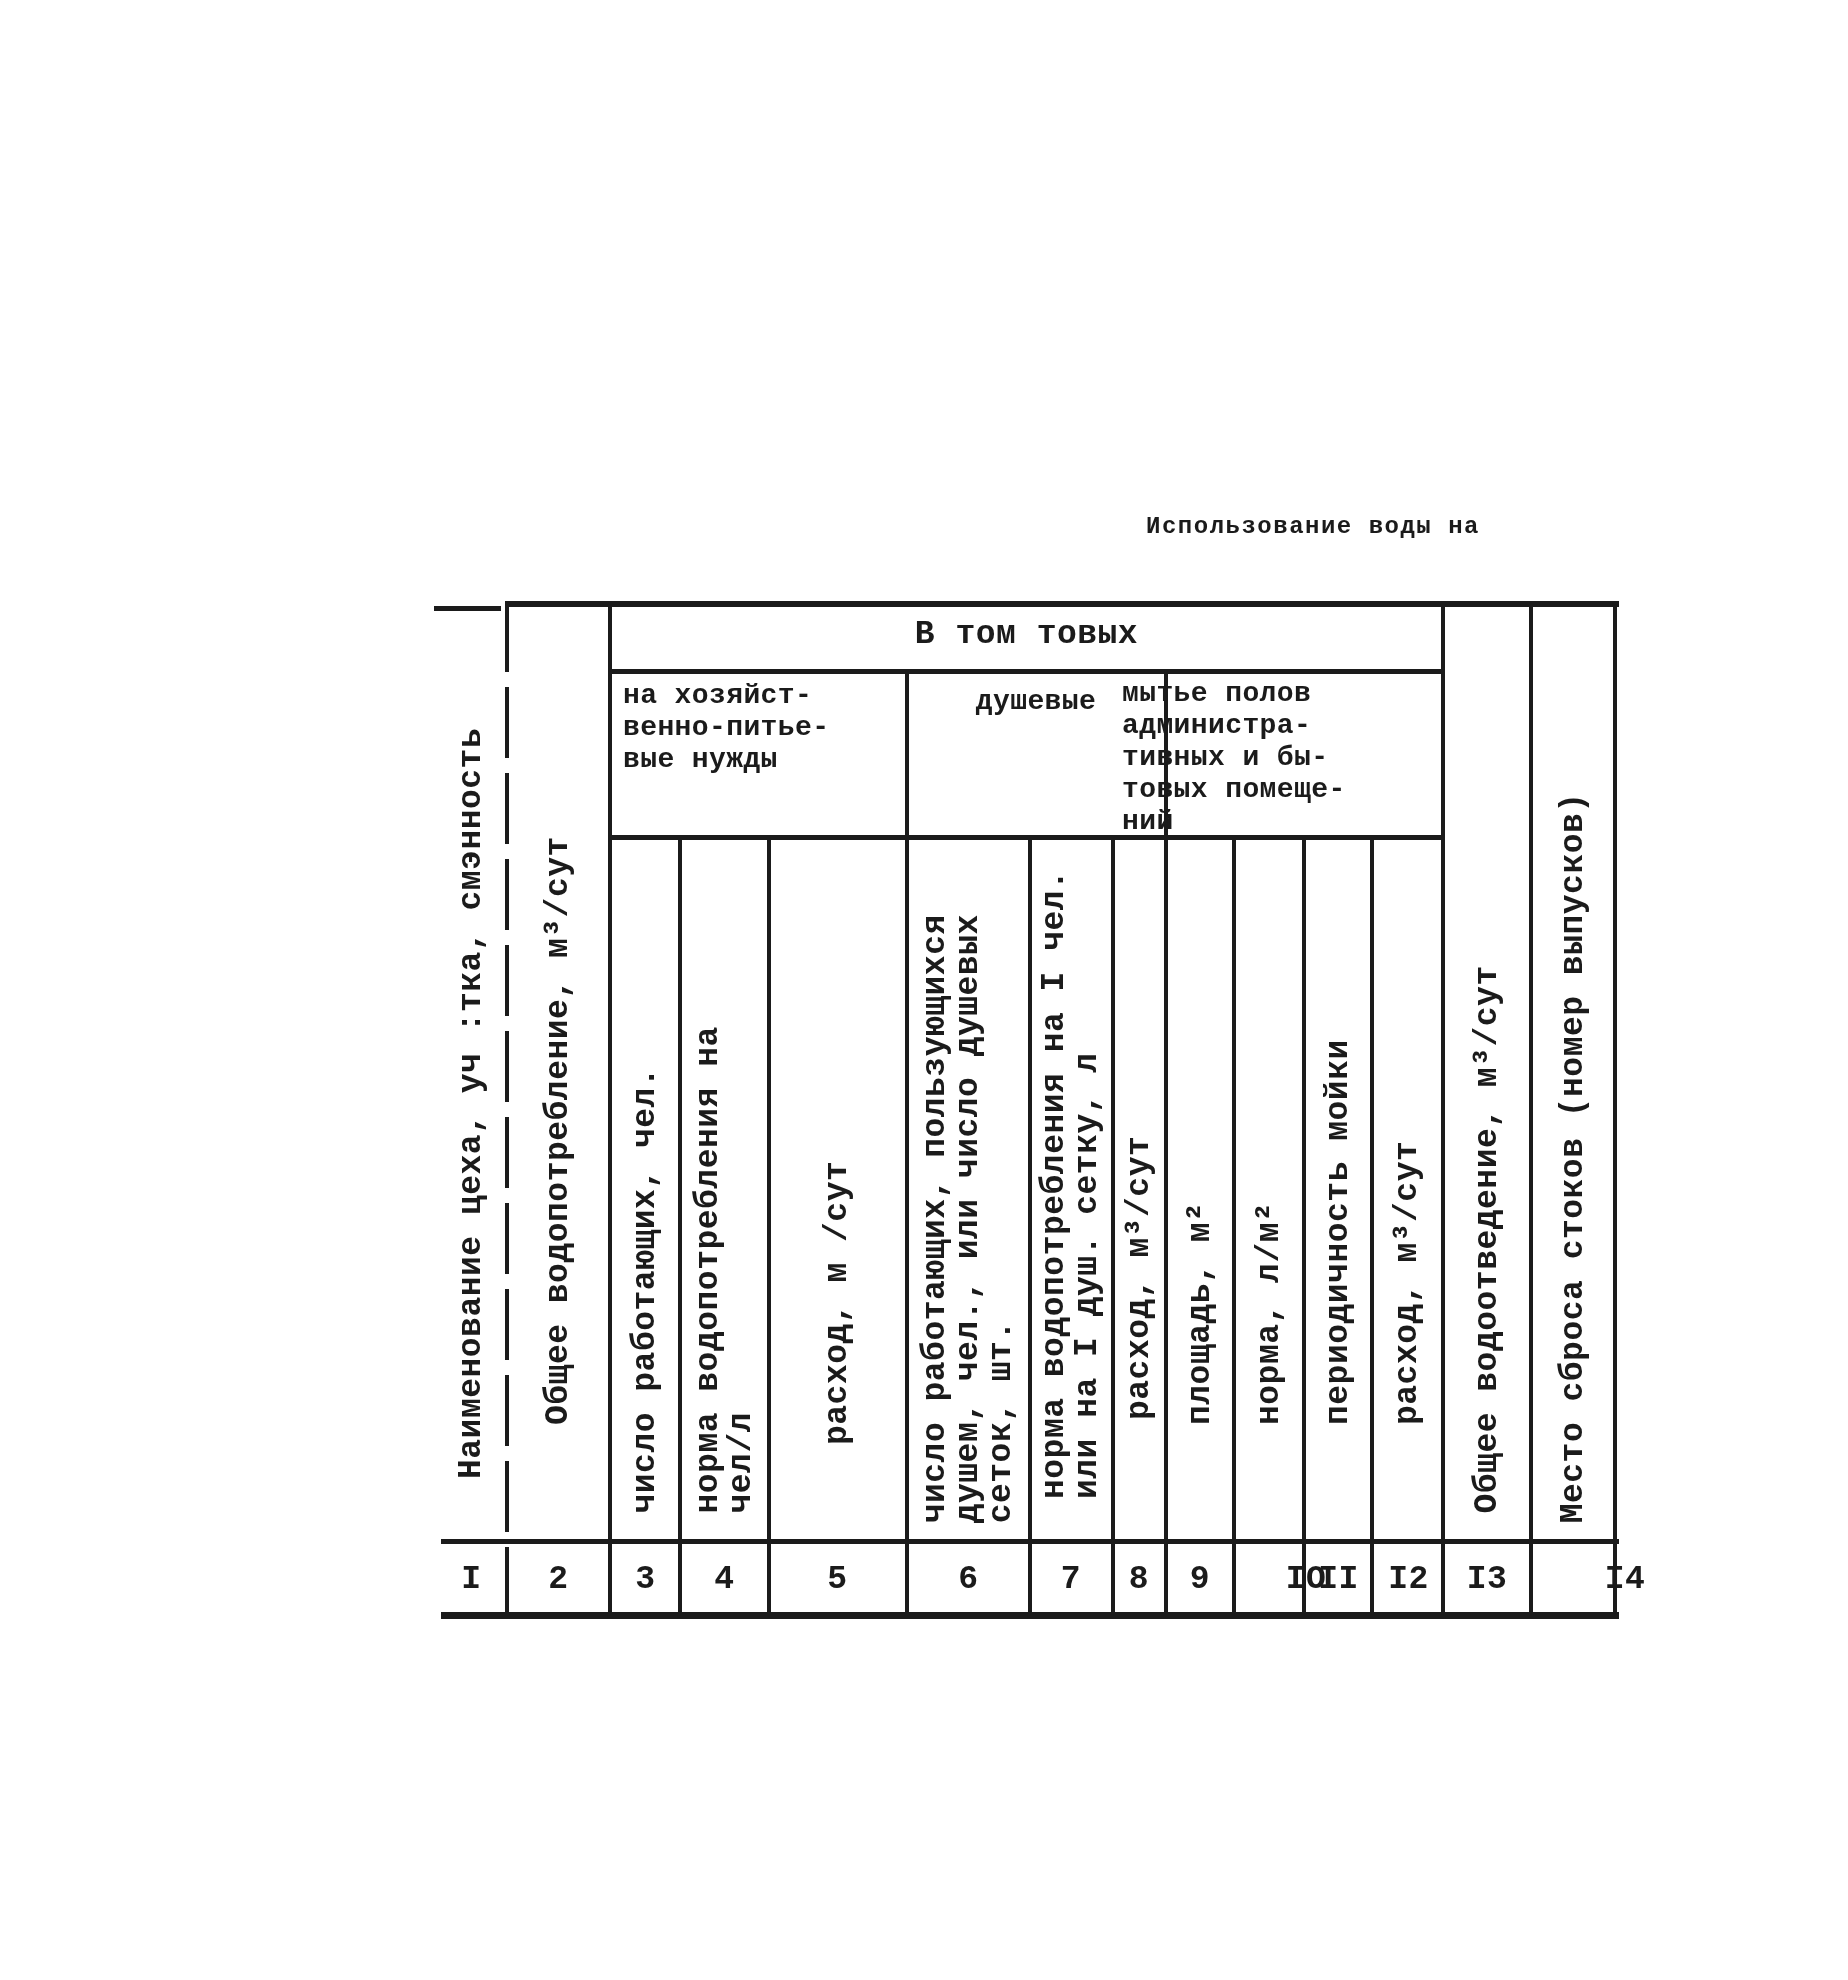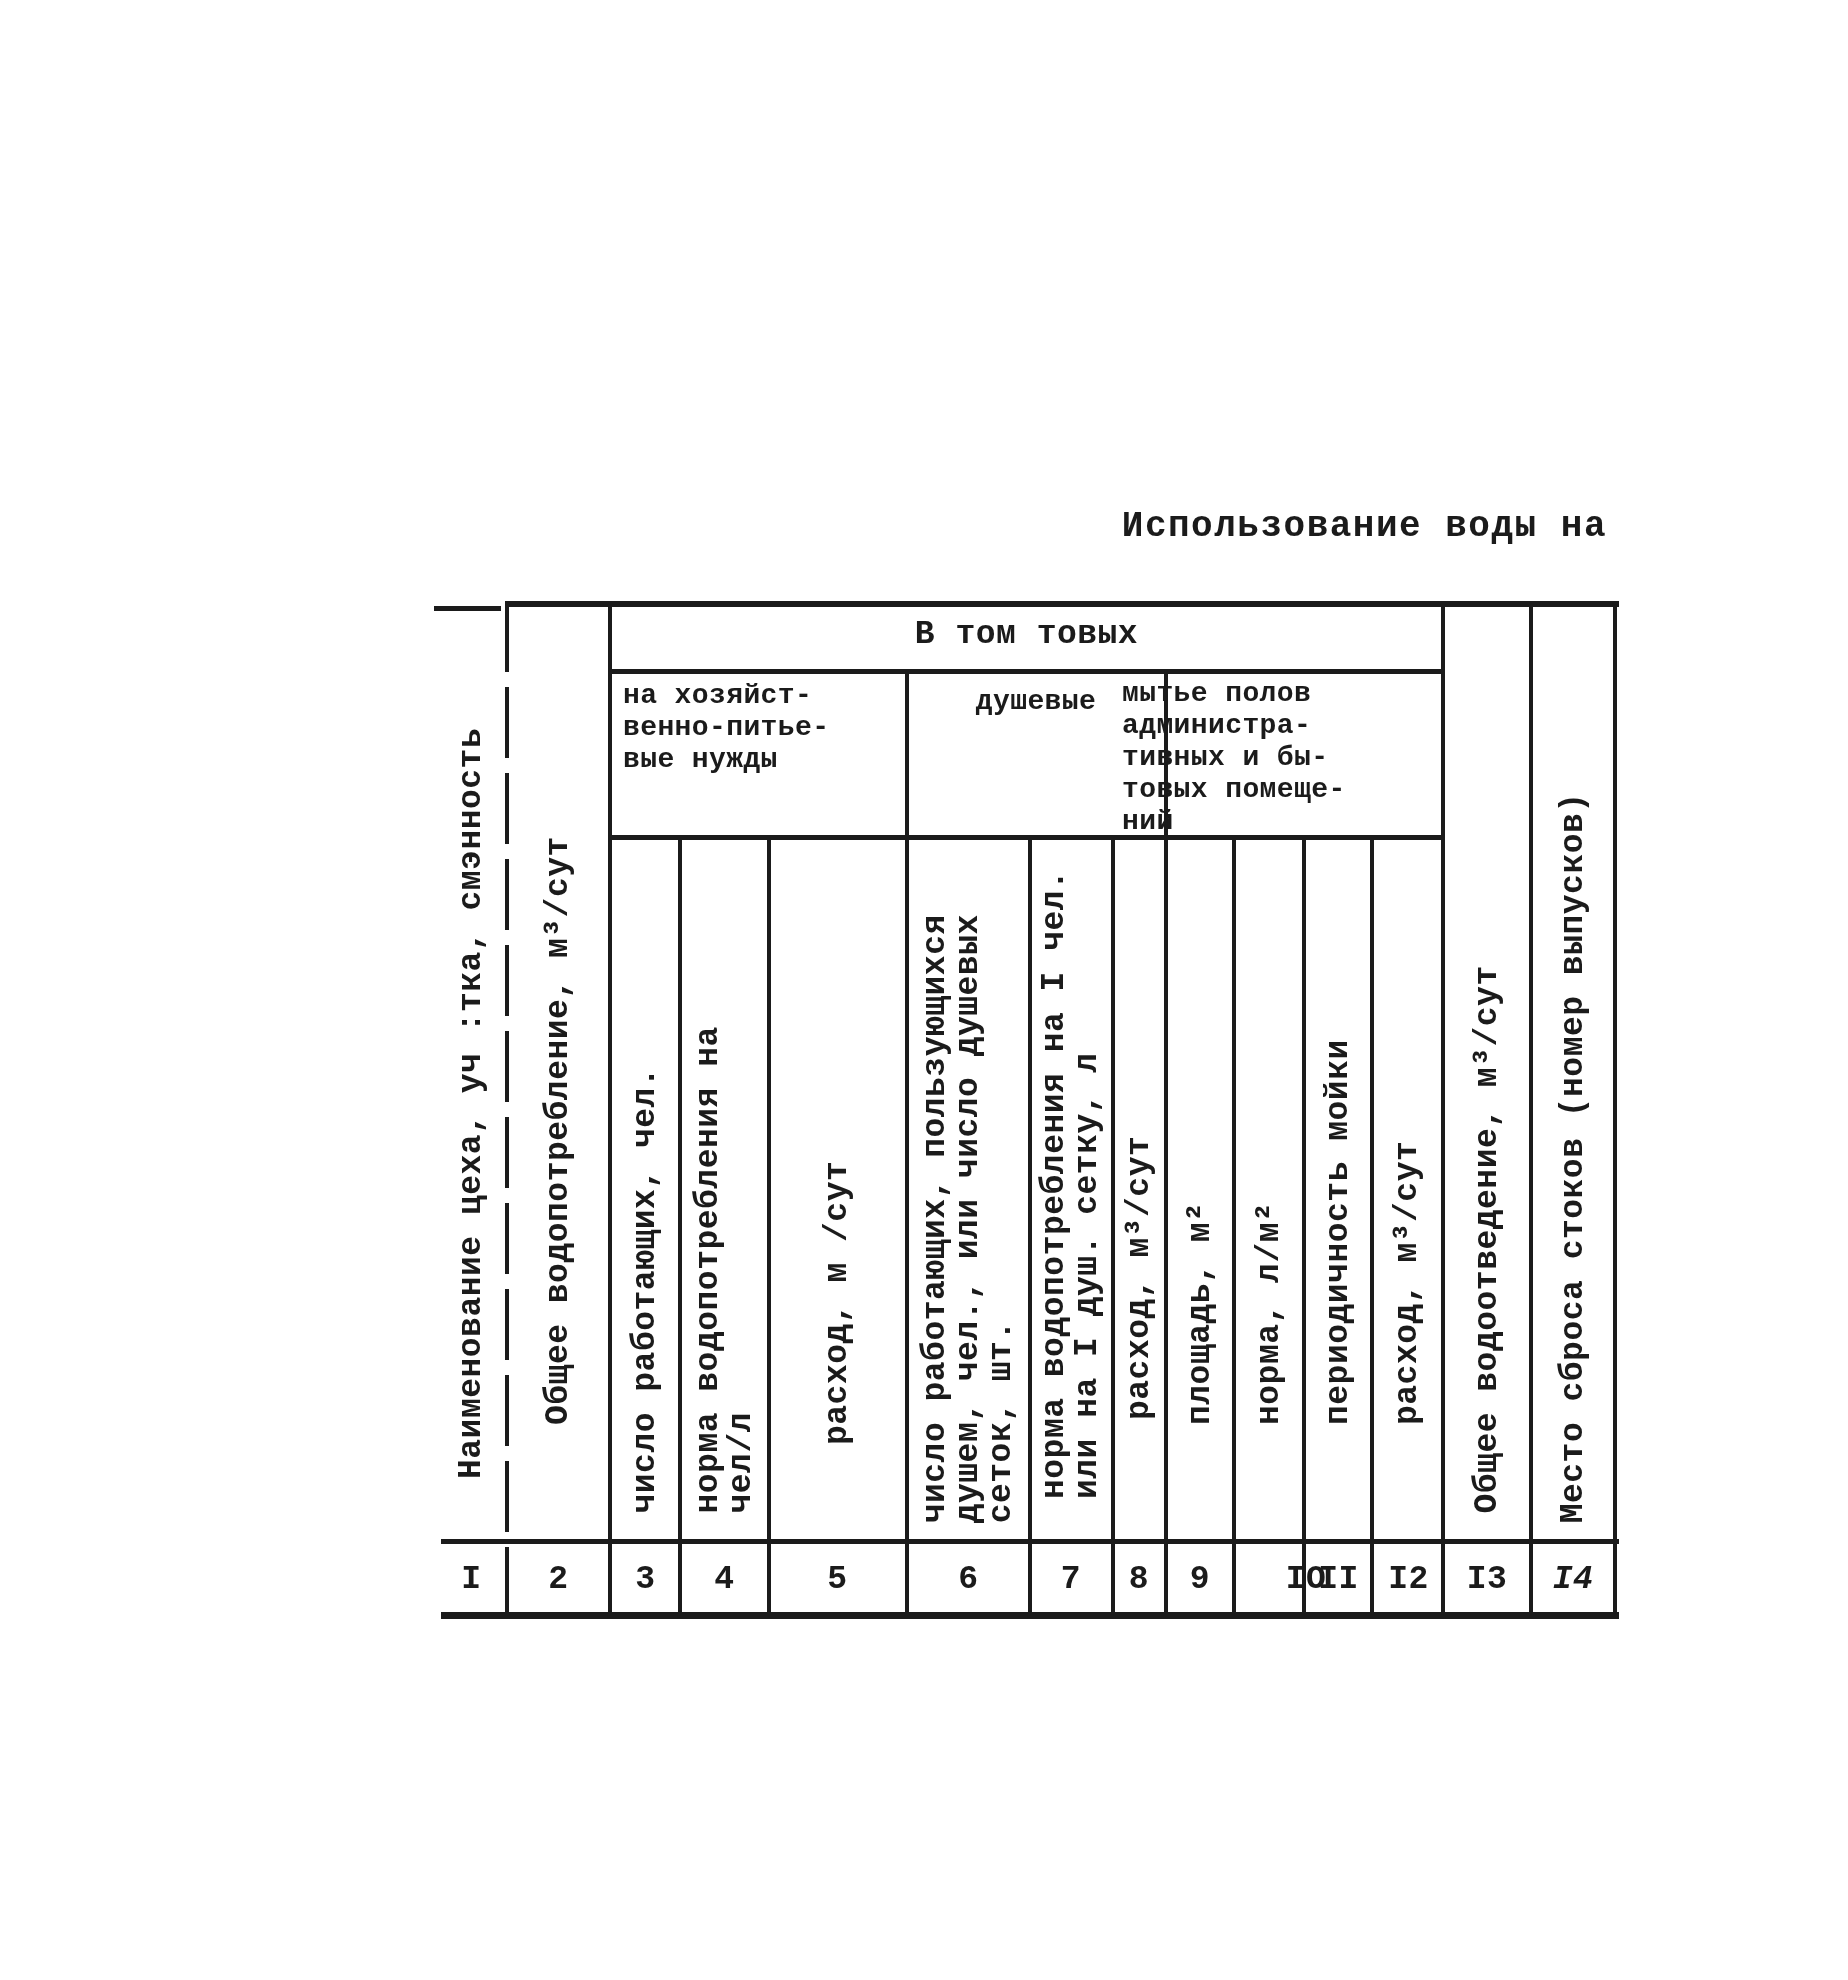--- a/index.html
+++ b/index.html
@@ -3,21 +3,21 @@
 <meta charset="utf-8">
 <style>
   html,body{margin:0;padding:0;background:#ffffff;}
   .page{
     position:relative;width:1849px;height:1981px;background:#ffffff;overflow:hidden;
     font-family:"Liberation Mono","DejaVu Sans Mono",monospace;
     font-weight:bold;color:#1b1b1b;
   }
   .title{
     position:absolute;left:1019px;top:506px;width:588px;
-    font-size:36px;line-height:41px;letter-spacing:1.5px;text-align:right;white-space:nowrap;
+    font-size:24px;line-height:41px;letter-spacing:1.5px;text-align:center;white-space:nowrap;
   }
   .hline{position:absolute;background:#1b1b1b;}
   .vline{position:absolute;background:#1b1b1b;width:3.9px;}
   .vline.dashed{
     background:repeating-linear-gradient(to bottom,#1b1b1b 0 71px,rgba(0,0,0,0) 71px 86px);
   }
   .group-header{
     position:absolute;left:610px;top:616px;width:833px;
     text-align:center;font-size:33px;letter-spacing:0.5px;
   }
@@ -129,17 +129,17 @@
     <div class="numcell" style="left:680px;width:89px;">4</div>
     <div class="numcell" style="left:769px;width:137px;">5</div>
     <div class="numcell" style="left:907px;width:123px;">6</div>
     <div class="numcell" style="left:1030px;width:82px;">7</div>
     <div class="numcell" style="left:1112px;width:54px;">8</div>
     <div class="numcell" style="left:1166px;width:68px;">9</div>
     <div class="numcell" style="left:1271px;width:70px;font-family:Liberation Mono, monospace;">IO</div>
     <div class="numcell" style="left:1304px;width:69px;">II</div>
     <div class="numcell" style="left:1373px;width:71px;">I2</div>
     <div class="numcell" style="left:1443px;width:88px;">I3</div>
-    <div class="numcell" style="left:1531px;width:84px;font-style:italic;">I4</div>
+    <div class="numcell" style="left:1583px;width:84px;">I4</div>
 
   </div>
 </div>
 
 
 </body></html>

